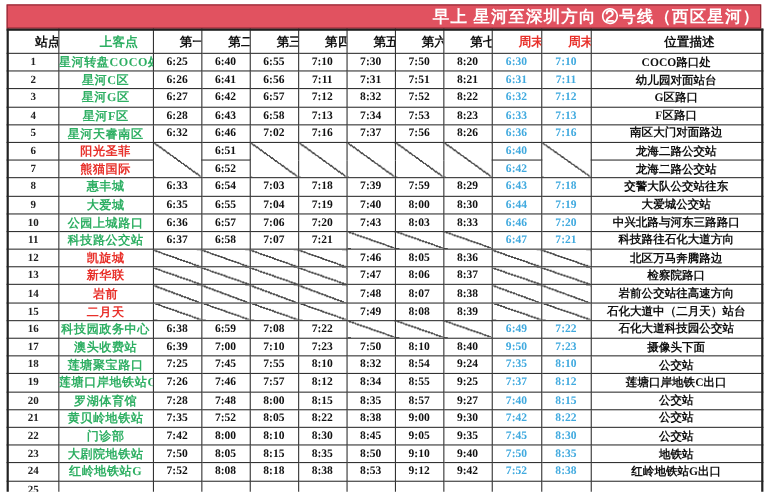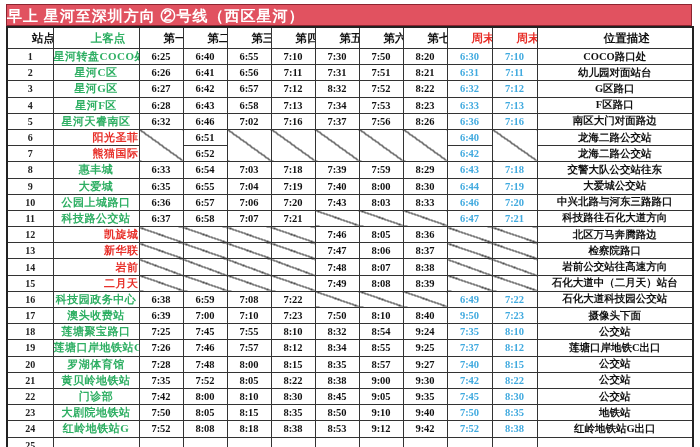--- a/index.html
+++ b/index.html
@@ -12,40 +12,40 @@
   html,body{margin:0;padding:0;background:#fff;}
   body{
     width:700px;height:447px;position:relative;overflow:hidden;
     font-family:"Liberation Serif","DejaVu Serif",serif;
   }
   .page{padding:4px 6px 0 6px;}
   .title-bar{
     width:686px;height:22px;line-height:22px;box-sizing:border-box;
     background:var(--title-bg);
     border:1px solid #8c2430;
-    color:#fff;font-weight:bold;font-size:15px;text-align:left;
+    color:#fff;font-weight:bold;font-size:15px;text-align:right;
     letter-spacing:1px;
   }
   table.sched{
     width:688px;border-collapse:collapse;table-layout:fixed;
     border:2px solid #222;
   }
   .sched th,.sched td{
     border:1px solid var(--border);
     text-align:center;vertical-align:middle;
     padding:0;overflow:hidden;white-space:nowrap;
     font-weight:bold;
   }
   .sched th{height:20px;font-size:11.5px;color:#111;padding-left:24px;}
   .sched th.green{color:var(--green);}
   .sched th.red{color:var(--red);}
   .sched td{height:15.2px;font-size:10.5px;color:#111;}
   td.seq{font-size:10px;color:#222;}
   td.station{font-size:11px;color:var(--green);letter-spacing:0.5px;}
-  td.station.red{color:var(--red);text-align:right;}
+  td.station.red{color:var(--red);}
   td.weekend{color:var(--blue);}
   td.location{font-size:10.5px;margin-top:16px;}
   td.slash{
     background-image:linear-gradient(to right top,
       transparent calc(50% - 0.7px),
       #4a4a4a calc(50% - 0.7px),
       #4a4a4a calc(50% + 0.7px),
       transparent calc(50% + 0.7px));
   }
   col.c-seq{width:46px;}

